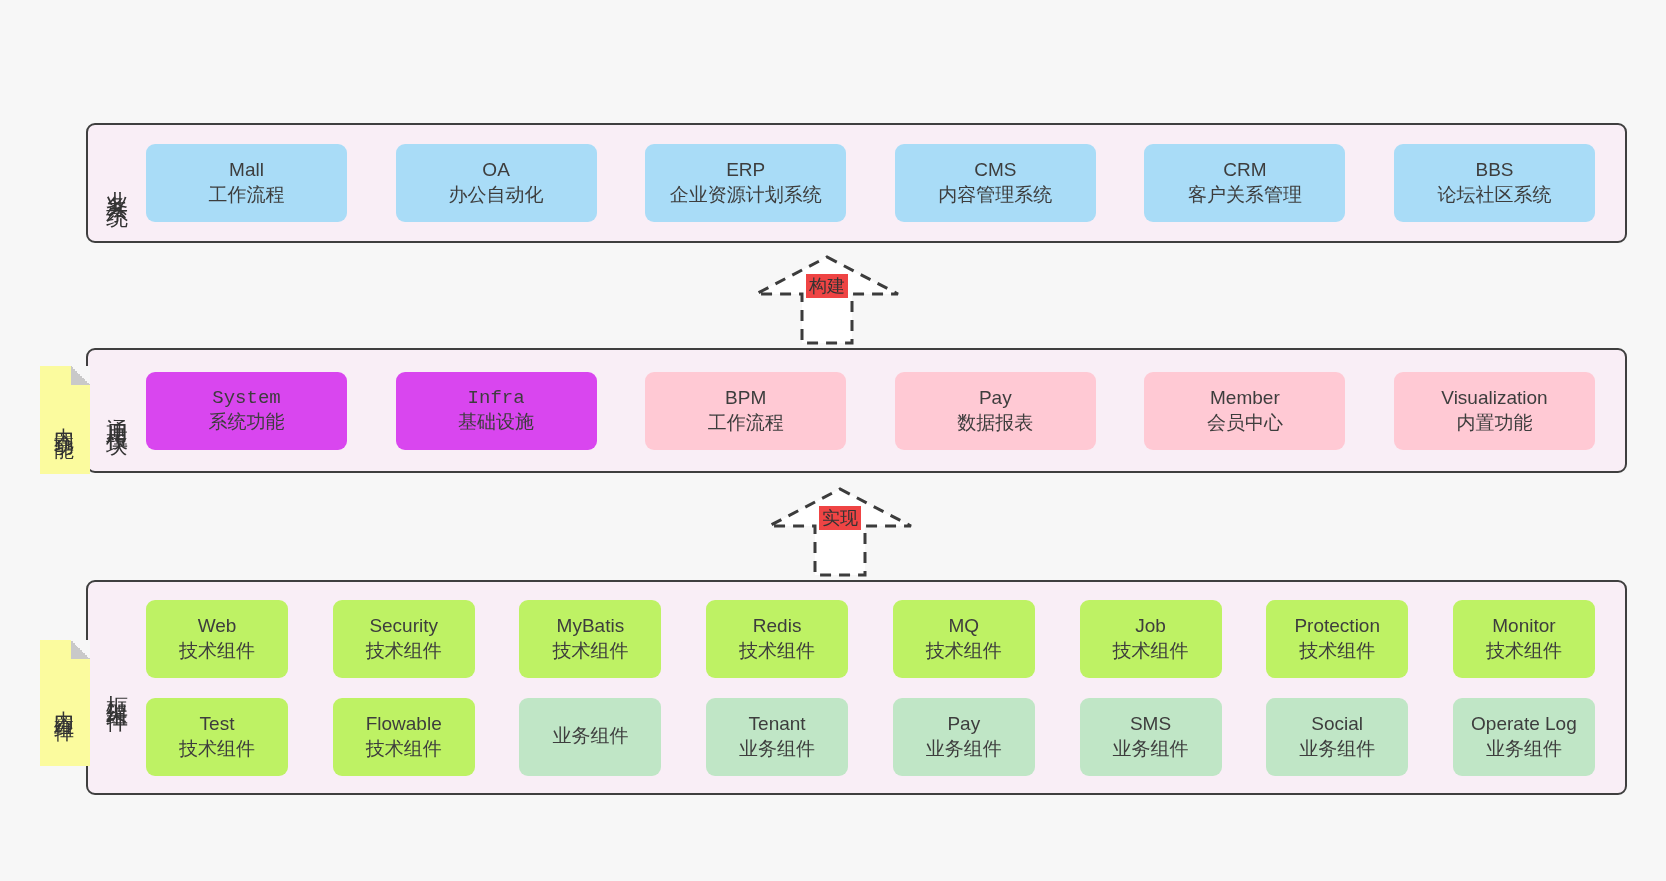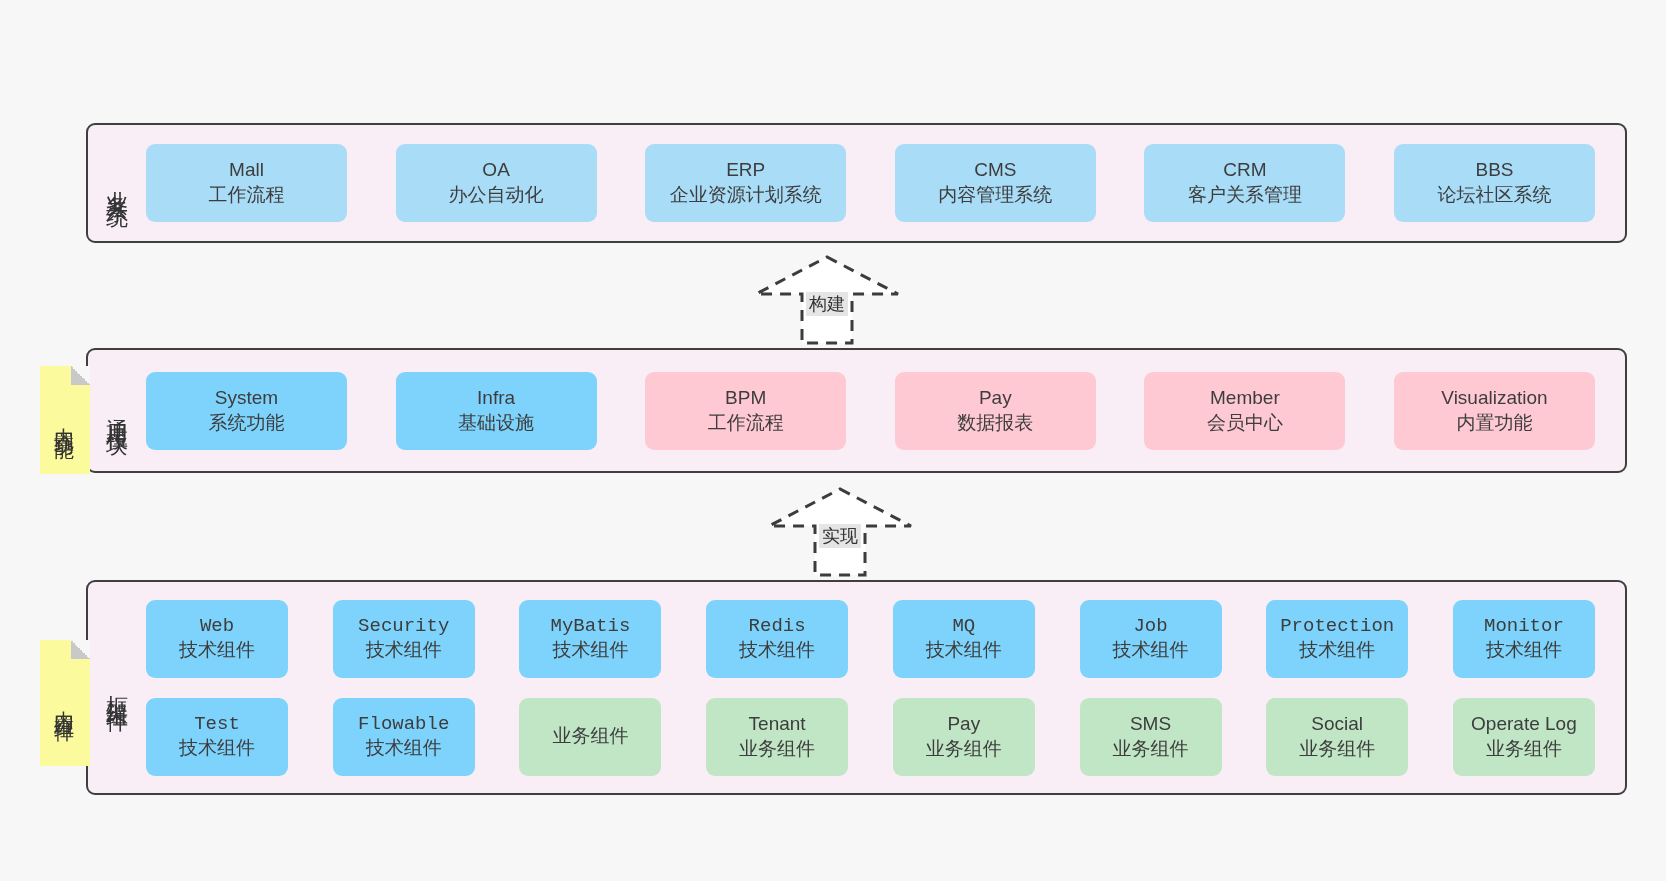--- a/index.html
+++ b/index.html
@@ -29,45 +29,45 @@
   }
   .box-row{display:flex;justify-content:space-between;}
   .box{
     height:78px;border-radius:9px;box-sizing:border-box;
     display:flex;flex-direction:column;align-items:center;justify-content:center;
     text-align:center;font-size:19px;line-height:1.3;padding:2px 4px;
   }
   .wide .box{width:201px;}
   .narrow .box{width:142px;}
   .box.blue{background:#a9dcf7;}
-  .box.red{background:#7dd3fc;}
+  .box.red{background:#d946ef;font-family:Liberation Mono, monospace;}
   .box.pink{background:#ffc9d4;}
-  .box.green{background:#7dd3fc;font-family:Liberation Mono, monospace;}
+  .box.green{background:#bef264;}
   .box.lightgreen{background:#c0e6c6;}
   .note{
     position:absolute;left:40px;width:50px;background:#fbfb9e;z-index:3;
     display:flex;align-items:center;justify-content:center;
   }
   #note-1{top:366px;height:108px;}
   #note-2{top:640px;height:126px;}
   .note span{
     writing-mode:vertical-rl;text-orientation:upright;
     font-size:20px;letter-spacing:4px;color:#333;
   }
   .note-fold{
     position:absolute;top:0;right:0;width:19px;height:19px;
     background:linear-gradient(to bottom left,#f7f7f7 50%,#c9c9c9 50%);
   }
   .arrow{position:absolute;width:150px;height:92px;z-index:2;}
   #arrow-0{left:752px;top:254px;}
   #arrow-1{left:765px;top:486px;}
   .arrow svg{position:absolute;left:0;top:0;}
   .arrow-label{
-    position:absolute;left:50%;top:38px;transform:translateX(-50%);
-    background:#e5e5e5;font-size:18px;padding:0 3px;color:#333;white-space:nowrap;
+    position:absolute;left:50%;top:20px;transform:translateX(-50%);
+    background:#ef4444;font-size:18px;padding:0 3px;color:#333;white-space:nowrap;
   }
 </style>
 </head>
 <body>
 
 <div class="layer wide" id="layer-0">
   <div class="layer-label">
     <span>业务系统</span>
   </div>
   <div class="rows">

